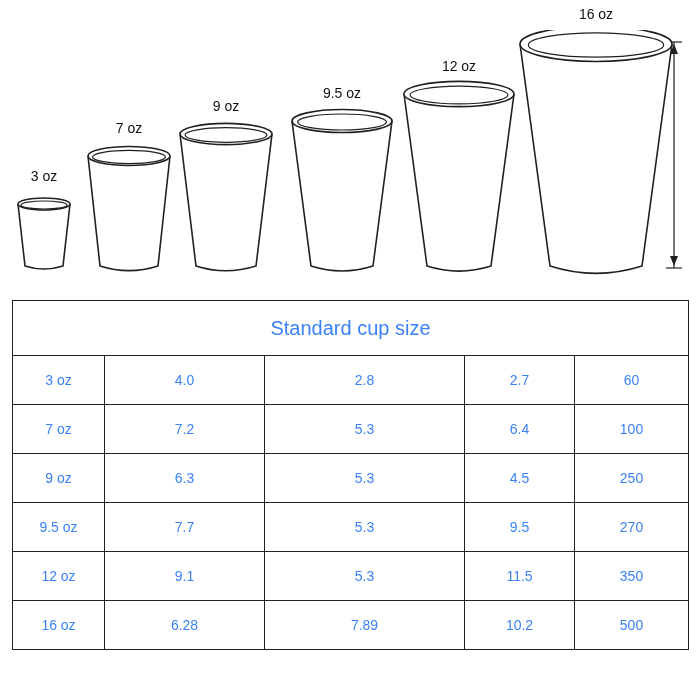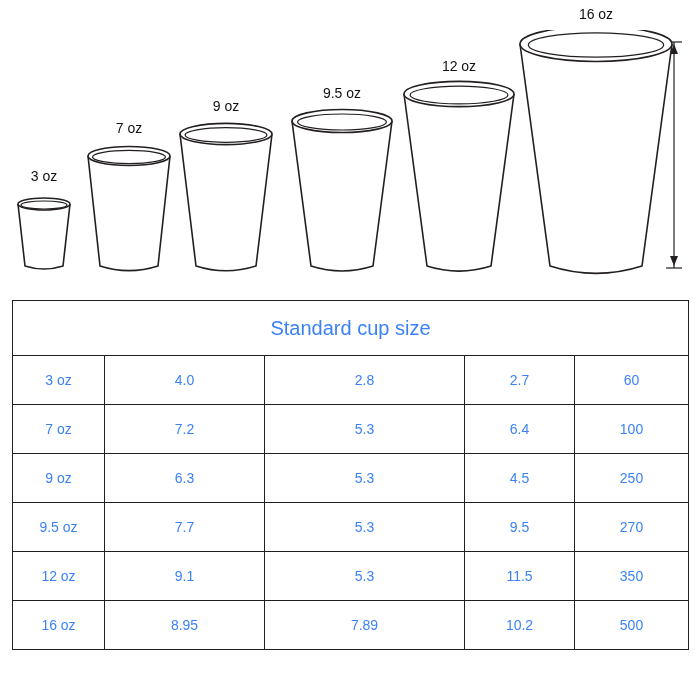--- a/index.html
+++ b/index.html
@@ -188,21 +188,21 @@
         </tr>
         <tr class="data-row">
           <td>12 oz</td>
           <td>9.1</td>
           <td>5.3</td>
           <td>11.5</td>
           <td>350</td>
         </tr>
         <tr class="data-row">
           <td>16 oz</td>
-          <td>8.95</td>
+          <td>6.28</td>
           <td>7.89</td>
           <td>10.2</td>
           <td>500</td>
         </tr>
       </tbody>
     </table>
   </div>
 </div>
 
 </body></html>

